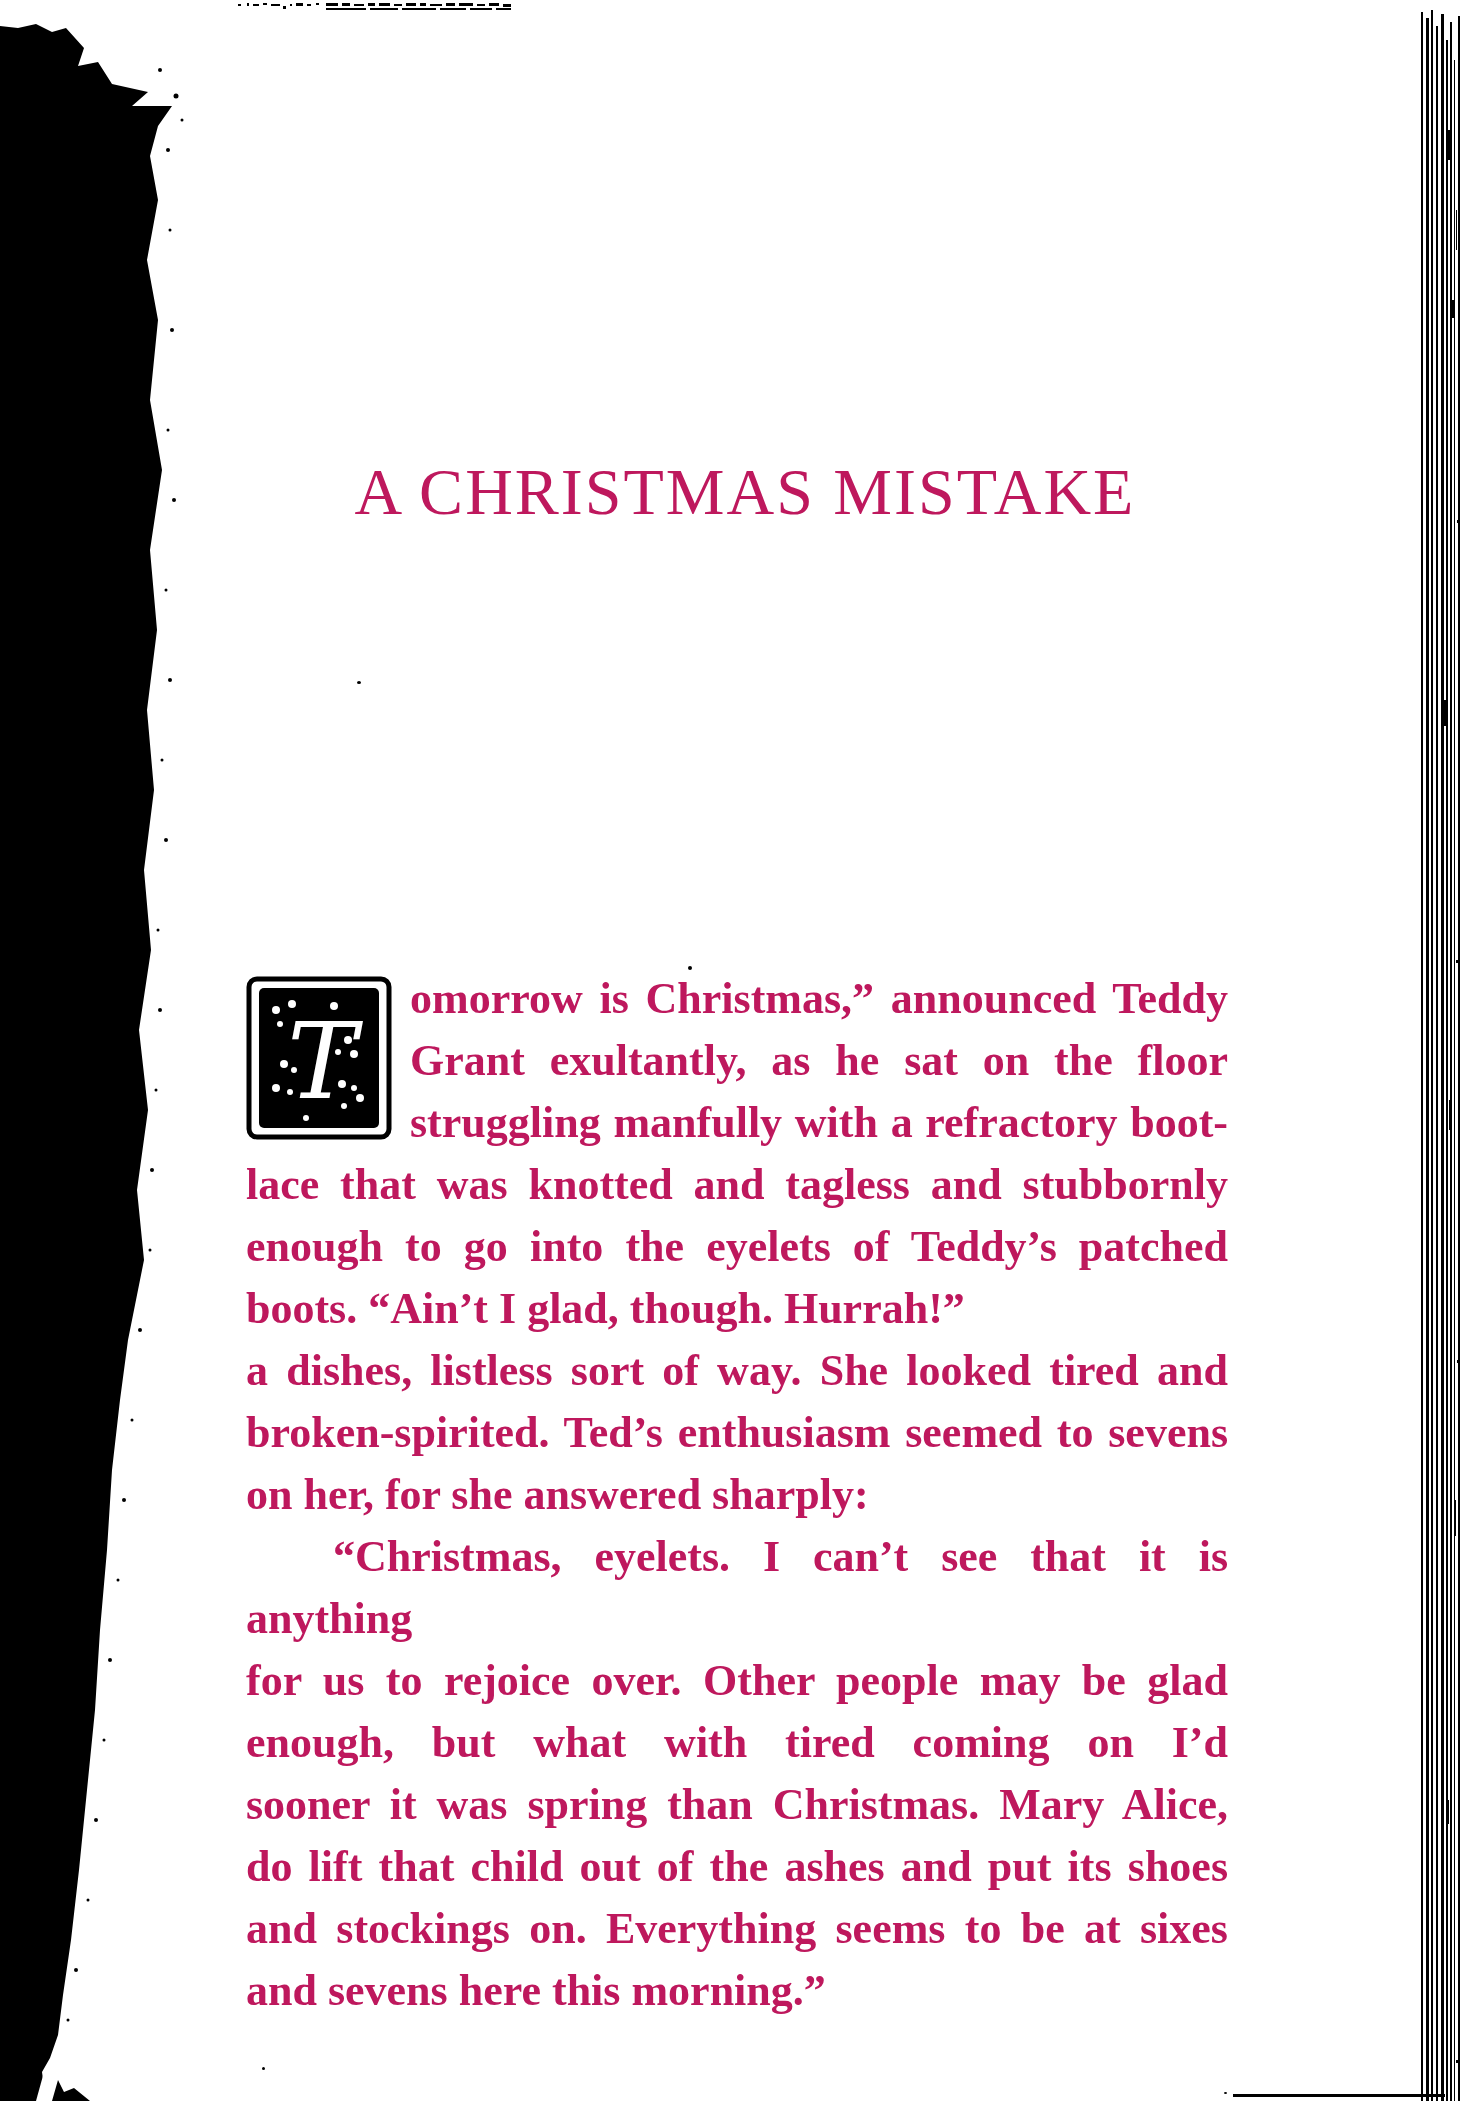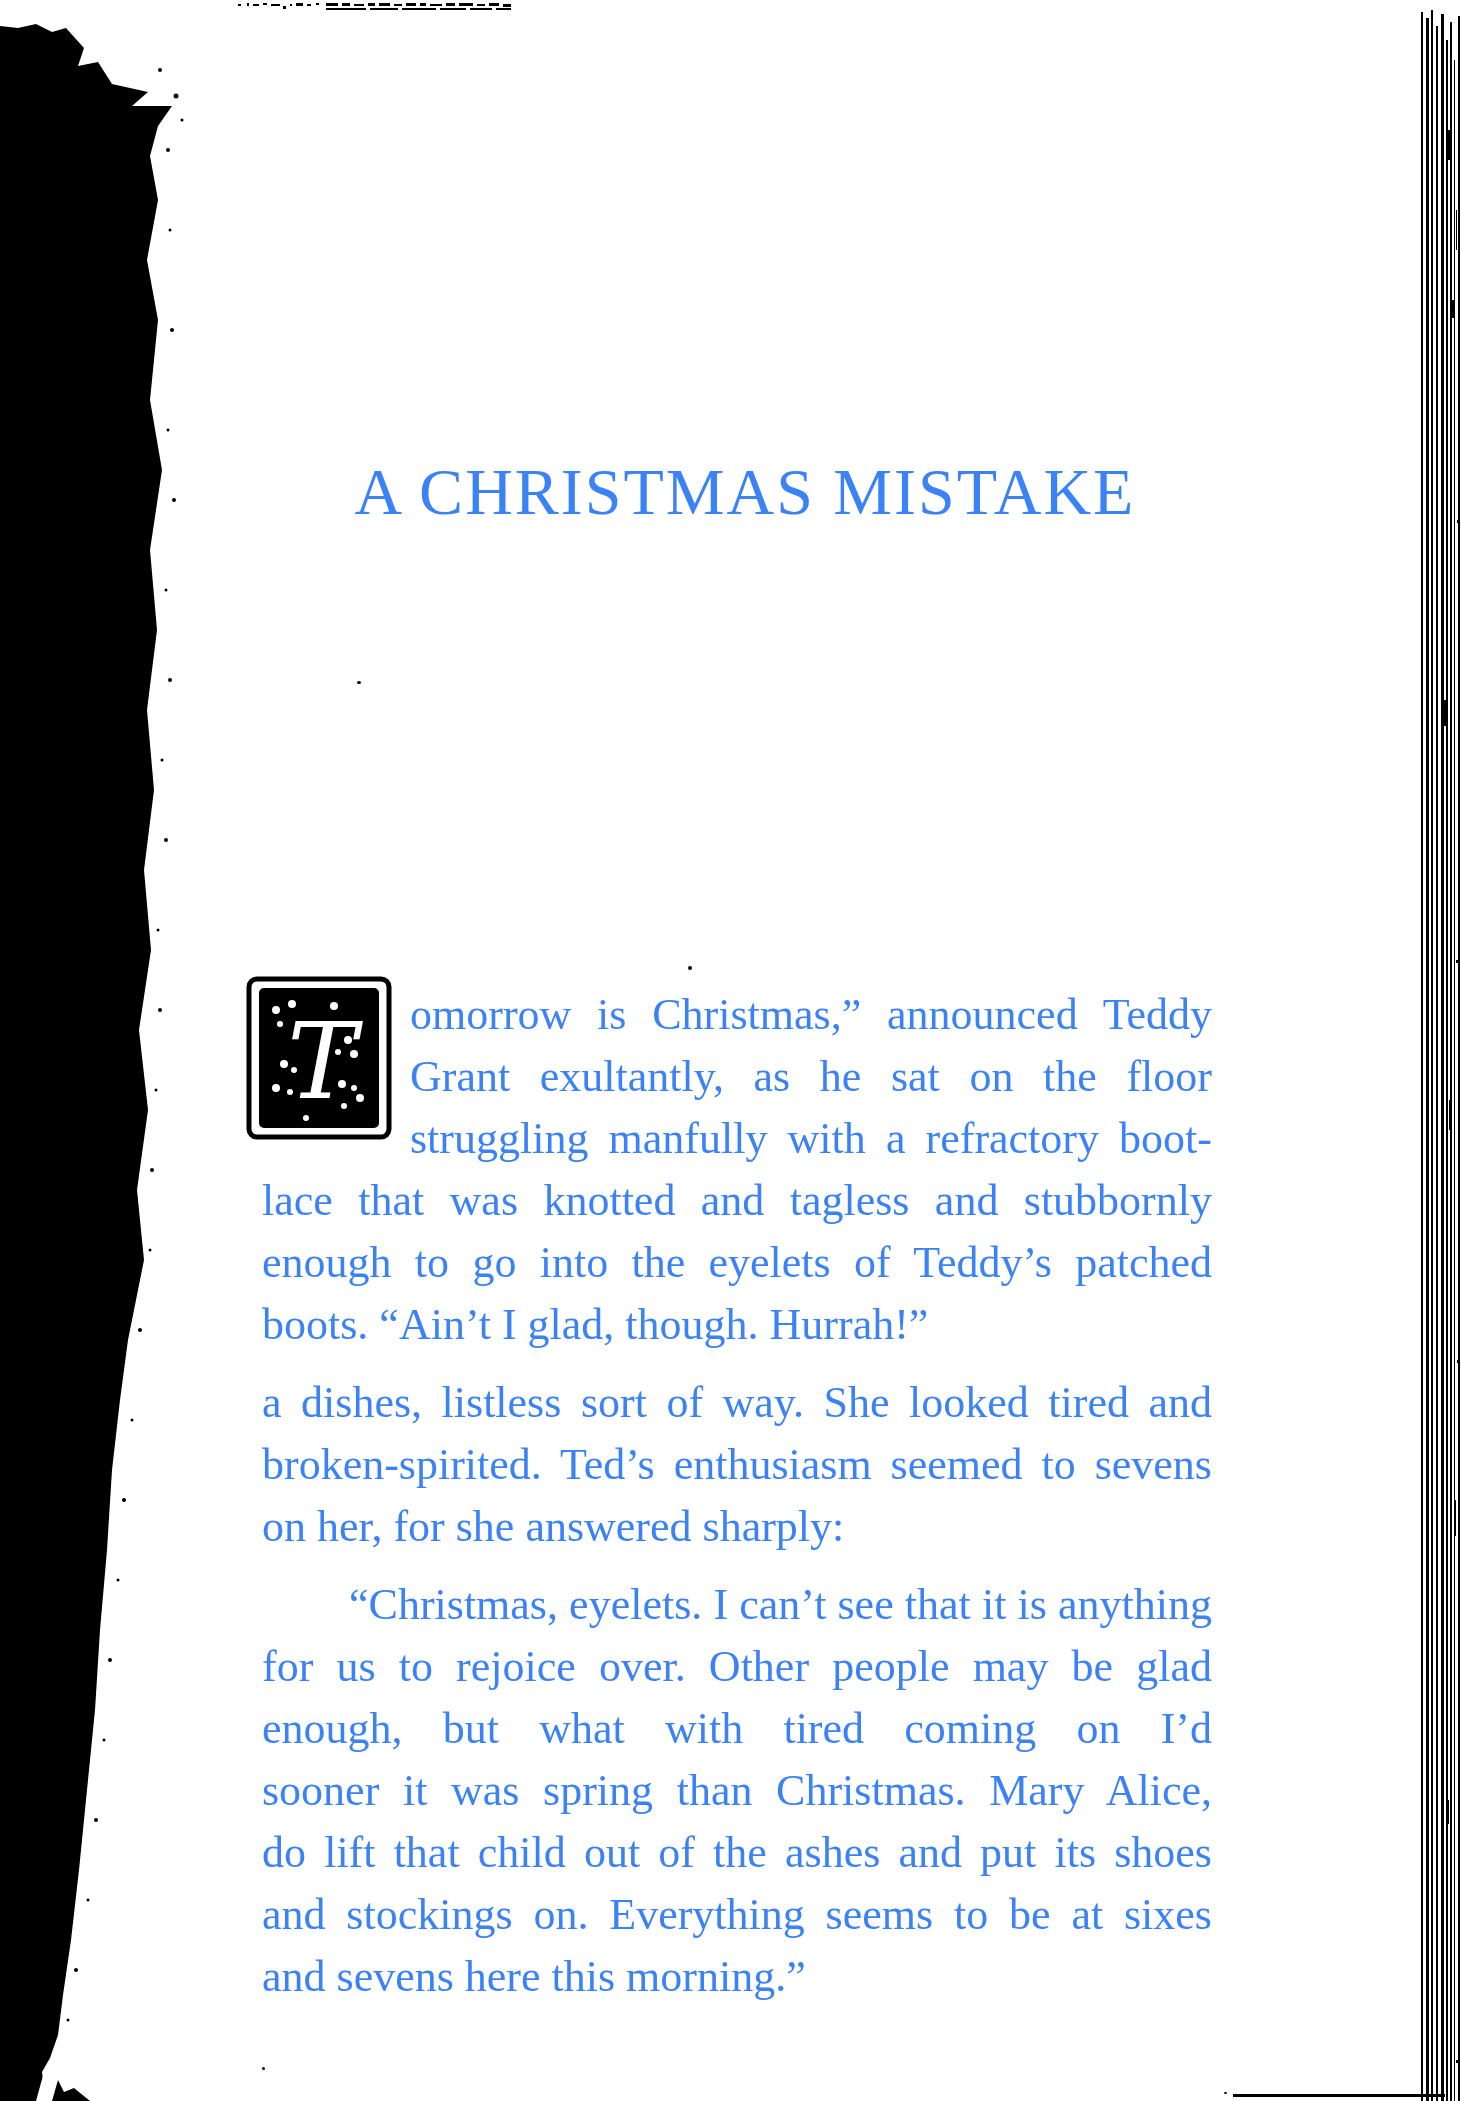--- a/index.html
+++ b/index.html
@@ -2,21 +2,21 @@
 <html><head>
 <meta charset="utf-8">
 <style>
   html,body{margin:0;padding:0;background:#888;}
   .page{
     position:relative;
     width:1461px;height:2101px;
     background:#ffffff;
     overflow:hidden;
     font-family:"Liberation Serif",serif;
-    color:#3b82f6;
+    color:#be185d;
   }
   
   .left-band{position:absolute;left:0;top:0;}
   .right-edges{position:absolute;right:0;top:0;}
   .top-artifact{position:absolute;left:238px;top:2px;}
   .bottom-line{position:absolute;left:1233px;top:2094px;width:212px;height:3px;background:#000;}
   .speck{position:absolute;background:#000;border-radius:50%;}
   .sp1{left:688px;top:966px;width:4px;height:4px;}
   .sp2{left:357px;top:681px;width:4px;height:3px;}
   .sp3{left:262px;top:2067px;width:3px;height:3px;}
@@ -27,21 +27,21 @@
     transform:translateX(-50%);
     margin:0;
     font-size:66px;font-weight:400;letter-spacing:2px;
     white-space:nowrap;line-height:1;
   }
   
   .content{
     position:absolute;left:246px;top:968px;width:982px;
     font-size:44px;line-height:62px;
   }
-  .para{margin:16px;padding:0;}
+  .para{margin:0;padding:0;font-weight:bold;}
   .tl{text-align:justify;}
   .j{text-align-last:justify;}
   .end{text-align-last:left;}
   .ind{text-indent:87px;}
   
   .dropcap{
     float:left;
     width:146px;height:164px;
     margin:8px 18px 0 0;
   }

